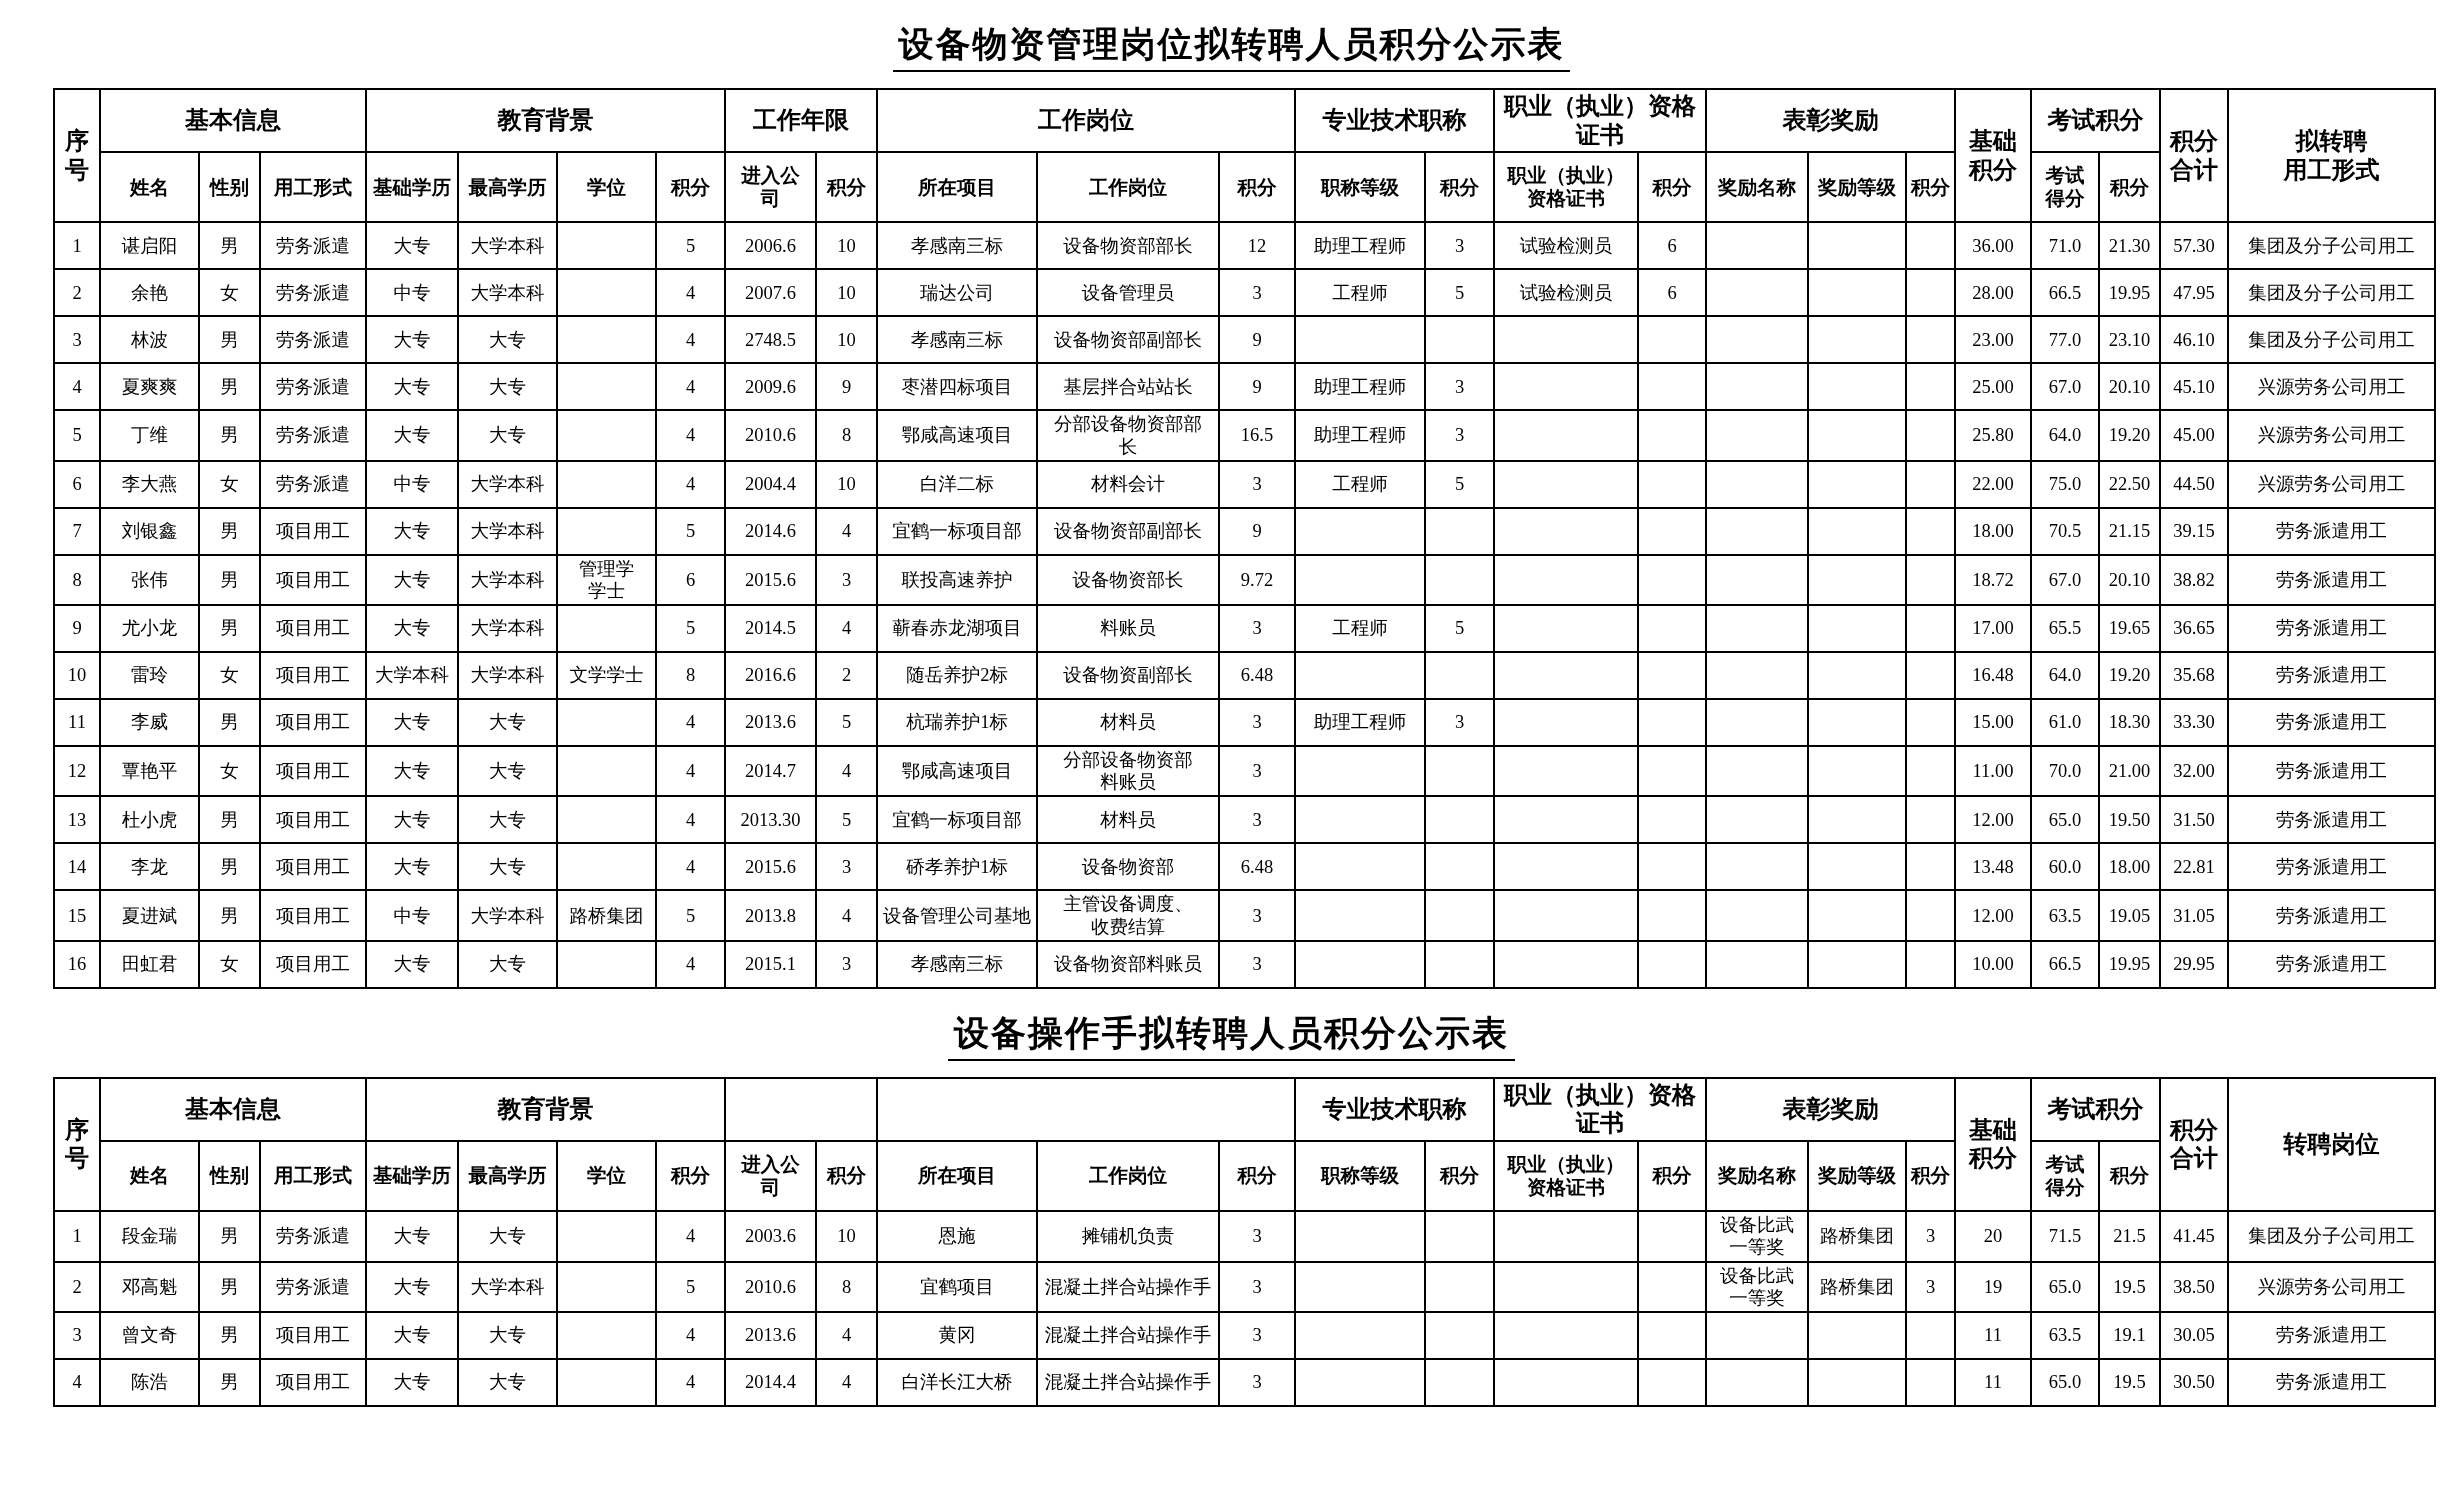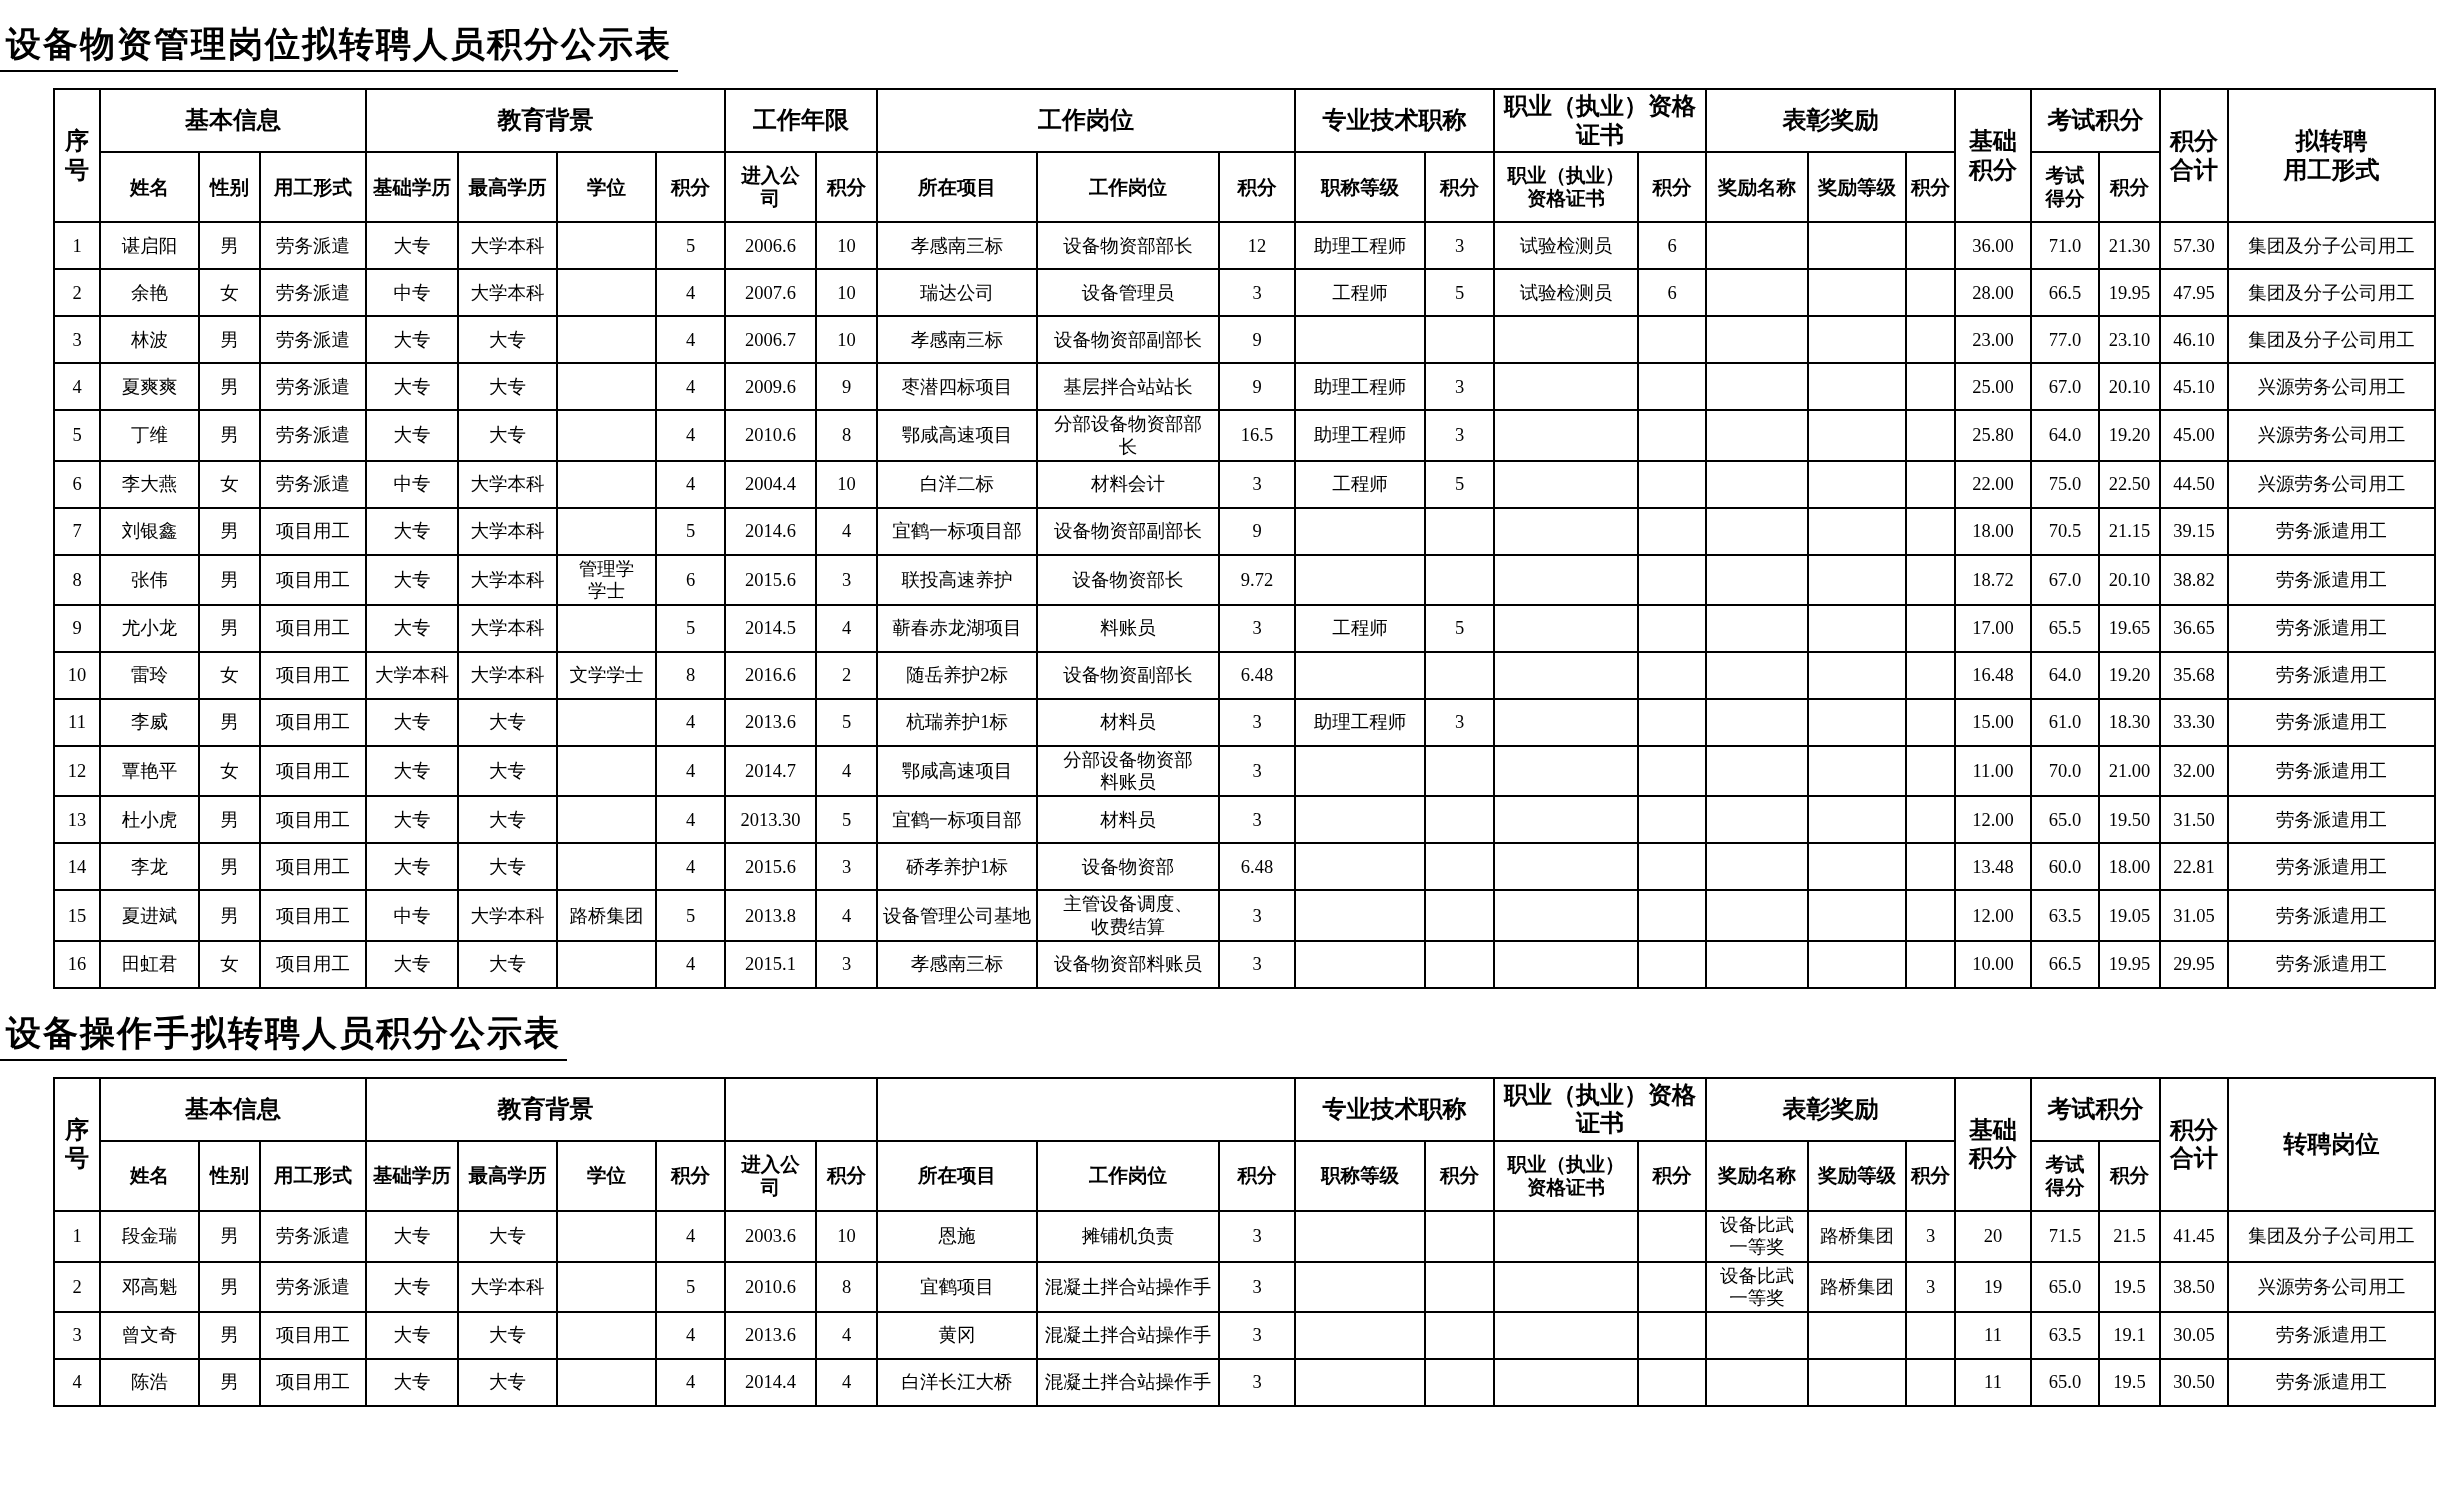--- a/index.html
+++ b/index.html
@@ -2,21 +2,21 @@
 <html><head>
 <meta charset="utf-8">
 <style>
   html,body { margin:0; padding:0; background:#ffffff; }
   body {
     width:2463px; height:1488px;
     font-family:"Liberation Serif","DejaVu Serif",serif;
     color:#000;
     overflow:hidden;
   }
-  .doc-title { margin:25px 0 15.6px 0; }
+  .doc-title { text-align:center; margin:25px 0 15.6px 0; }
   .doc-title .t {
     display:inline-block;
     font-size:35px; font-weight:bold; letter-spacing:2px;
     border-bottom:2.9px solid #000; padding:0 5.9px 4.9px 5.9px;
     line-height:1.15;
   }
   .doc-title.second { }
   table.score-table {
     border-collapse:collapse; table-layout:fixed;
     width:2380px; margin-left:53px;
@@ -172,21 +172,21 @@
       </tr>
       <tr>
         <td>3</td>
         <td>林波</td>
         <td>男</td>
         <td>劳务派遣</td>
         <td>大专</td>
         <td>大专</td>
         <td></td>
         <td>4</td>
-        <td>2006.7</td>
+        <td>2748.5</td>
         <td>10</td>
         <td>孝感南三标</td>
         <td>设备物资部副部长</td>
         <td>9</td>
         <td></td>
         <td></td>
         <td></td>
         <td></td>
         <td></td>
         <td></td>

